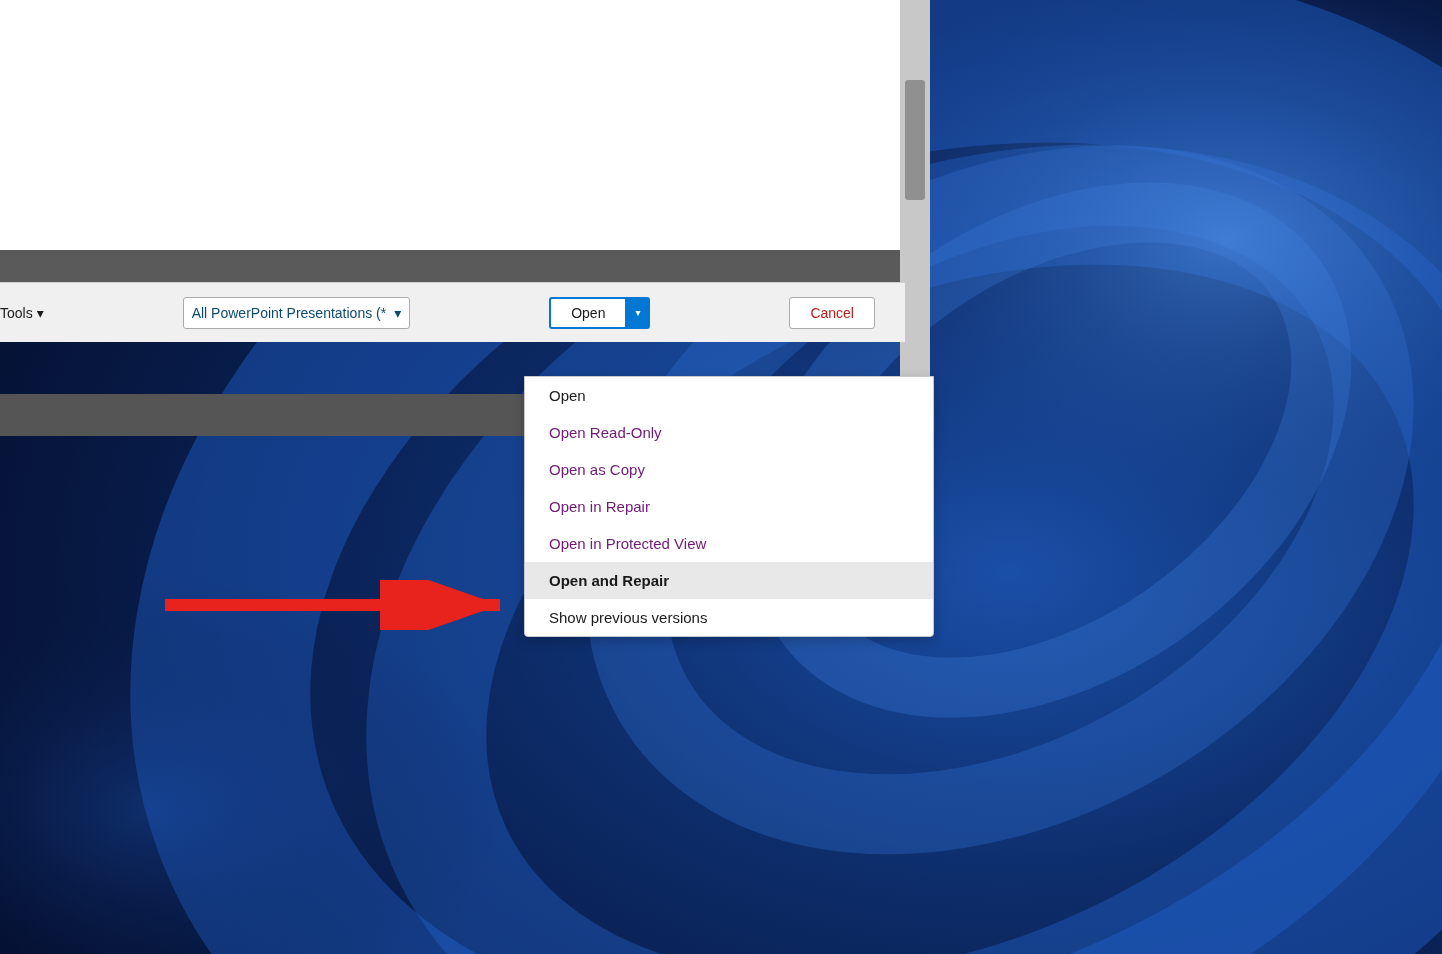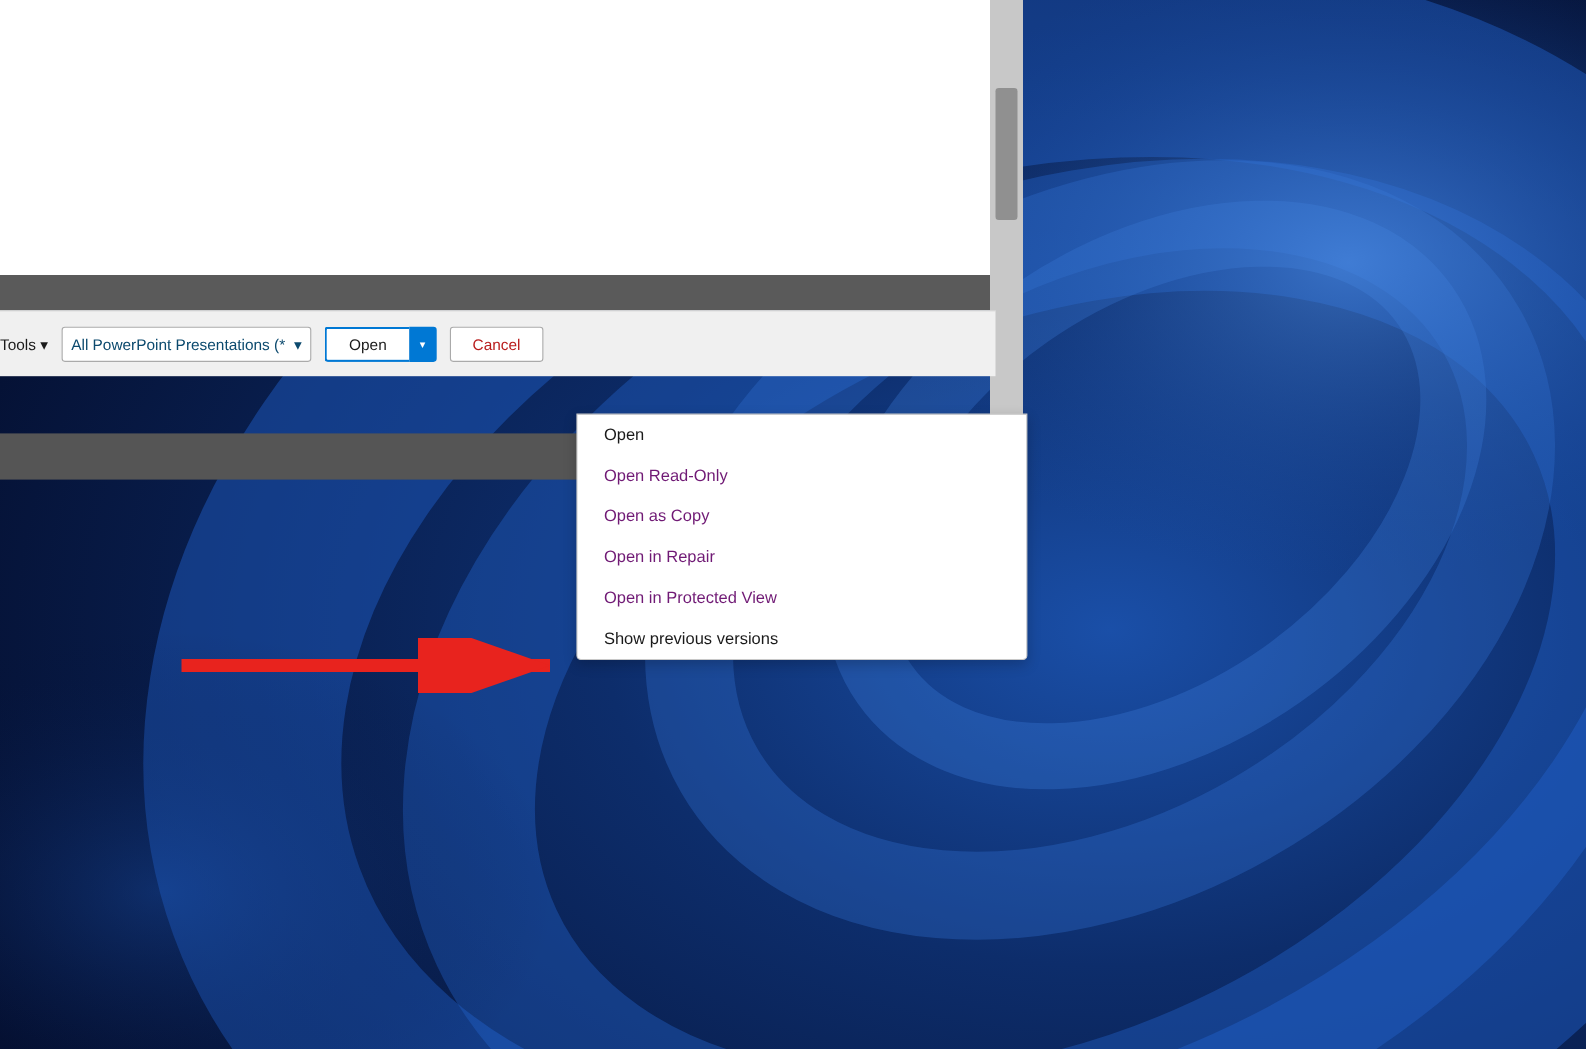--- a/index.html
+++ b/index.html
@@ -75,21 +75,21 @@
     
     .dialog-footer {
       position: absolute;
       top: 282px;
       left: 0;
       width: 905px;
       height: 60px;
       background: #f0f0f0;
       display: flex;
       align-items: center;
-      justify-content: flex-start;
+      justify-content: space-between;
       padding-right: 30px;
       gap: 12px;
       border-top: 1px solid #d0d0d0;
     }
 
     
     .filetype-dropdown {
       display: flex;
       align-items: center;
       height: 32px;
@@ -304,20 +304,23 @@
   </div>
   <div class="menu-item disabled">
     <span>Open as Copy</span>
   </div>
   <div class="menu-item disabled">
     <span>Open in Repair</span>
   </div>
   <div class="menu-item disabled">
     <span>Open in Protected View</span>
   </div>
+  <div class="menu-item highlighted">
+    <span>Open and Repair</span>
+  </div>
   <div class="menu-item">
     <span>Show previous versions</span>
   </div>
 </div>
 
 <div class="red-arrow">
   <svg viewBox="0 0 360 50" xmlns="http://www.w3.org/2000/svg">
     <defs>
       <marker id="arrowhead" markerWidth="10" markerHeight="7" refX="10" refY="3.5" orient="auto">
         <polygon points="0 0, 10 3.5, 0 7" fill="#e8231e"></polygon>

